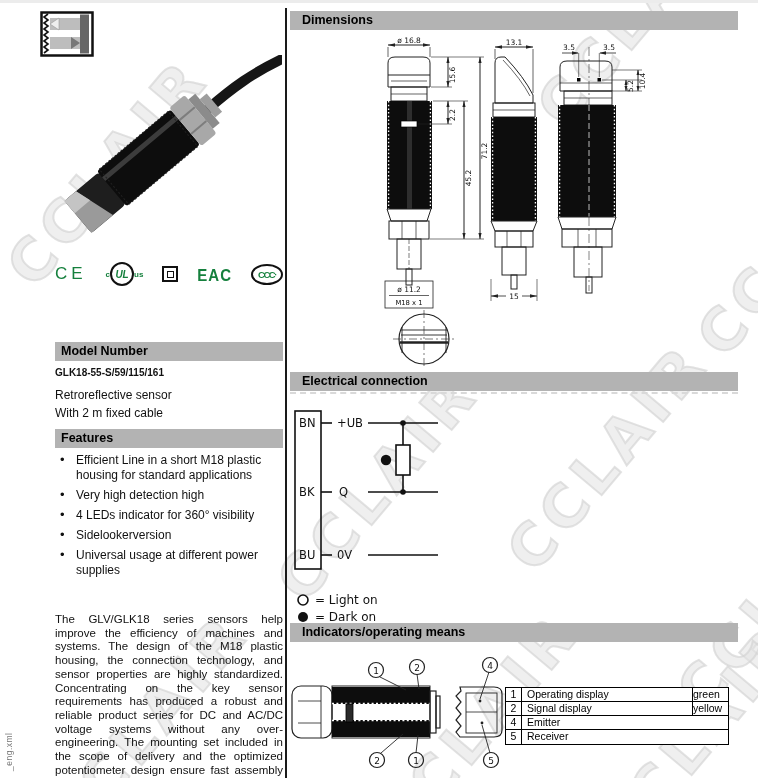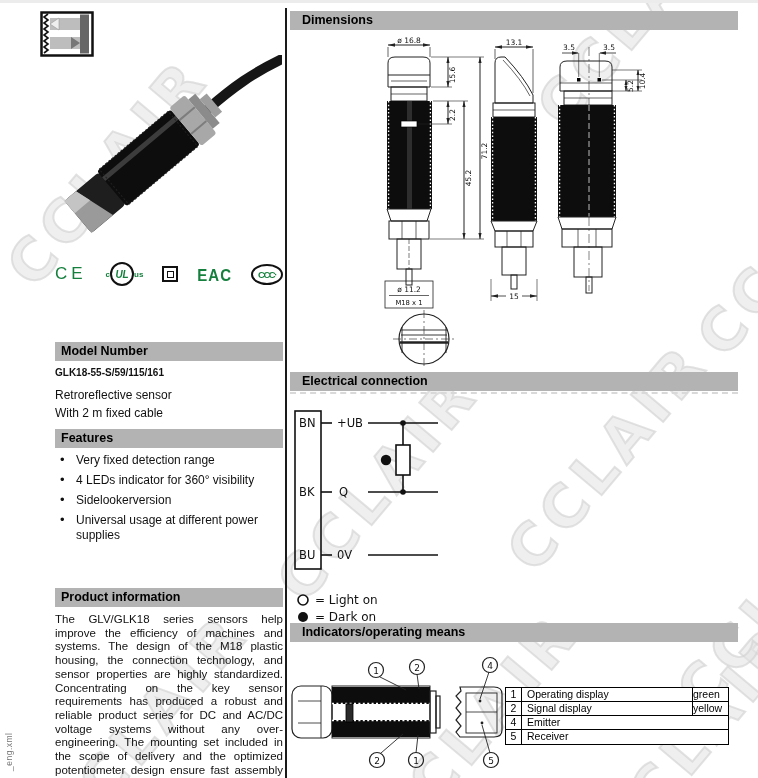--- a/index.html
+++ b/index.html
@@ -129,27 +129,27 @@
       <span class="ccc">CCC·</span>
     </div>
 
     <div class="bar bar-left" style="top:339px;">Model Number</div>
     <div class="txt model-number" style="left:55px; top:364px;">GLK18-55-S/59/115/161</div>
     <div class="txt body-text" style="left:55px; top:385px;">Retroreflective sensor</div>
     <div class="txt body-text" style="left:55px; top:403px;">With 2 m fixed cable</div>
 
     <div class="bar bar-left" style="top:426px;">Features</div>
     <ul class="features-list">
-      <li>Very fixed detection range</li>
+      <li>Efficient Line in a short M18 plastic housing for standard applications</li>
+      <li>Very high detection high</li>
       <li>4 LEDs indicator for 360° visibility</li>
       <li>Sidelookerversion</li>
       <li>Universal usage at different power supplies</li>
     </ul>
 
-    <div class="bar bar-left" style="top:585px;">Product information</div>
     <div class="prod-text">The GLV/GLK18 series sensors help improve the efficiency of machines and systems. The design of the M18 plastic housing, the connection technology, and sensor properties are highly standardized. Concentrating on the key sensor requirements has produced a robust and reliable product series for DC and AC/DC voltage systems without any over-engineering. The mounting set included in the scope of delivery and the optimized potentiometer design ensure fast assembly and easy configuration.</div>
 
     <div class="bar bar-right" style="top:8px;">Dimensions</div>
 
     <svg class="abs" style="left:290px; top:30px;" width="448" height="340" viewBox="0 0 448 340">
       <g stroke="#222" stroke-width="1" fill="none">
 
         <line x1="98" y1="12" x2="140" y2="12"></line>
         <polygon points="98,12 105,10.3 105,13.7" fill="#222" stroke="none"></polygon>
         <polygon points="140,12 133,10.3 133,13.7" fill="#222" stroke="none"></polygon>

